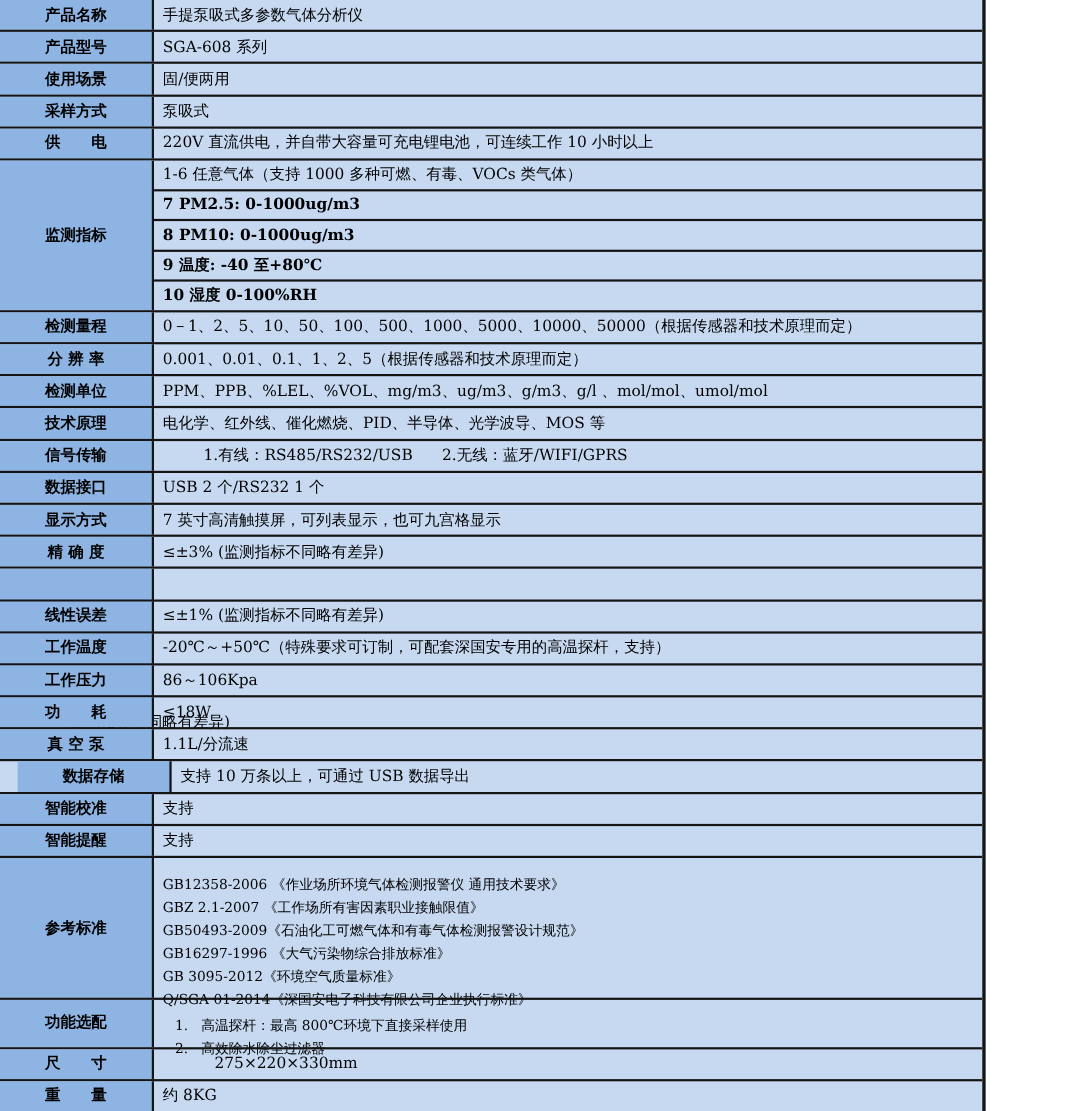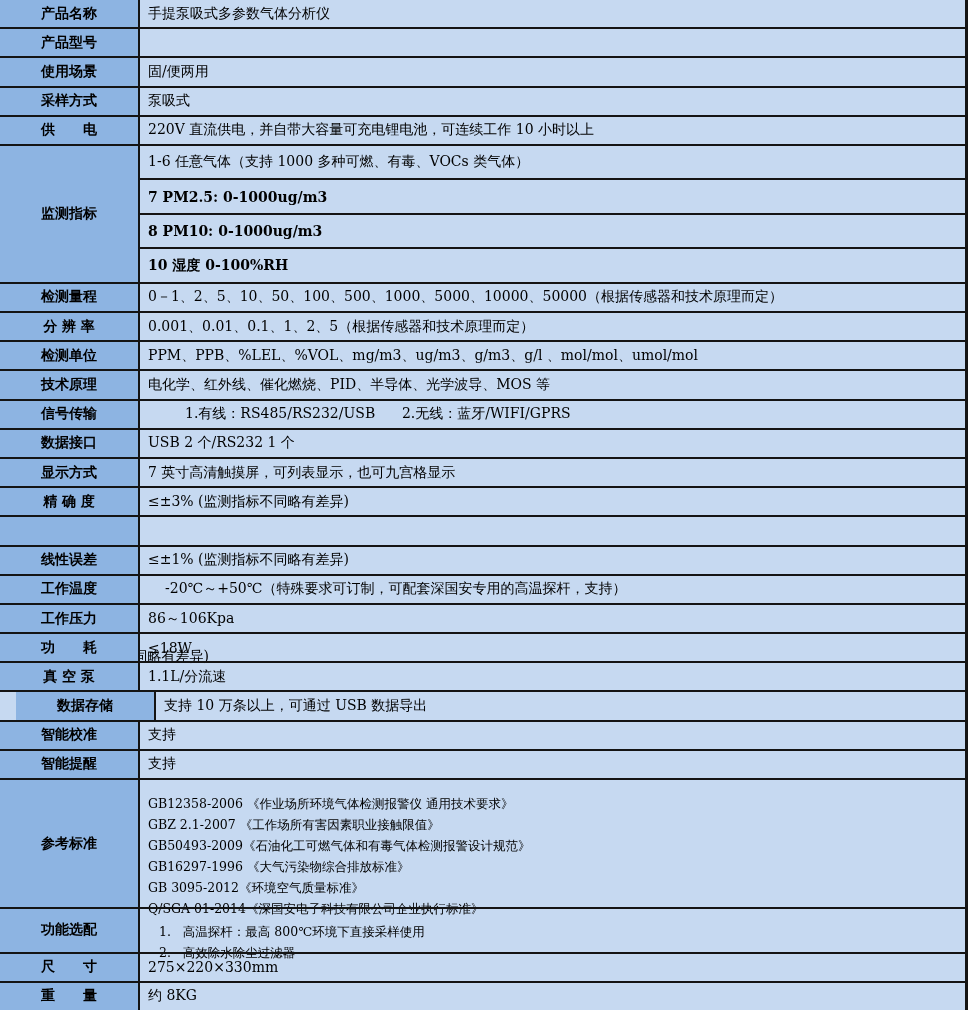--- a/index.html
+++ b/index.html
@@ -2,21 +2,21 @@
 <html style="--label-bg: #8DB4E2; --value-bg: #C6D9F1; --border-color: #141414;"><head>
 <meta charset="utf-8">
 <style>
   html, body {
     margin: 0;
     padding: 0;
     background: #ffffff;
     font-family: "DejaVu Sans", "Liberation Sans", sans-serif;
   }
   #spec-table {
-    width: 968px;
+    width: 896px;
     height: 1010px;
     box-sizing: border-box;
     display: flex;
     flex-direction: column;
     background: var(--value-bg, #C6D9F1);
     border-right: 3px solid var(--border-color, #141414);
     overflow: hidden;
   }
   .row {
     display: flex;
@@ -83,20 +83,23 @@
 
 <div id="spec-table">
     <div class="row" style="flex-grow: 1;">
       <div class="label-cell">产品名称</div>
       <div class="value-area">
         <div class="value-cell">手提泵吸式多参数气体分析仪</div>
       </div>
     </div>
     <div class="row" style="flex-grow: 1;">
       <div class="label-cell">产品型号</div>
+      <div class="value-area">
+        <div class="value-cell">SGA-608 系列</div>
+      </div>
     </div>
     <div class="row" style="flex-grow: 1;">
       <div class="label-cell">使用场景</div>
       <div class="value-area">
         <div class="value-cell">固/便两用</div>
       </div>
     </div>
     <div class="row" style="flex-grow: 1;">
       <div class="label-cell">采样方式</div>
       <div class="value-area">
@@ -108,20 +111,21 @@
       <div class="value-area">
         <div class="value-cell">220V 直流供电，并自带大容量可充电锂电池，可连续工作 10 小时以上</div>
       </div>
     </div>
     <div class="row" style="flex-grow: 5;">
       <div class="label-cell">监测指标</div>
       <div class="value-area cells">
         <div class="value-cell">1-6 任意气体（支持 1000 多种可燃、有毒、VOCs 类气体）</div>
         <div class="value-cell">7 PM2.5: 0-1000ug/m3</div>
         <div class="value-cell">8 PM10: 0-1000ug/m3</div>
+        <div class="value-cell">9 温度: -40 至+80℃</div>
         <div class="value-cell">10 湿度 0-100%RH</div>
       </div>
     </div>
     <div class="row" style="flex-grow: 1;">
       <div class="label-cell">检测量程</div>
       <div class="value-area">
         <div class="value-cell">0－1、2、5、10、50、100、500、1000、5000、10000、50000（根据传感器和技术原理而定）</div>
       </div>
     </div>
     <div class="row" style="flex-grow: 1;">
@@ -171,21 +175,21 @@
       <div class="value-area">
         <div class="value-cell">≤±1% (监测指标不同略有差异)</div>
       </div>
     </div>
     <div class="row" style="flex-grow: 1;">
       <div class="label-cell">线性误差</div>
       <div class="value-area">
         <div class="value-cell">≤±1% (监测指标不同略有差异)</div>
       </div>
     </div>
-    <div class="row" style="flex-grow: 1; gap: 17px;">
+    <div class="row" style="flex-grow: 1;">
       <div class="label-cell">工作温度</div>
       <div class="value-area">
         <div class="value-cell">-20℃～+50℃（特殊要求可订制，可配套深国安专用的高温探杆，支持）</div>
       </div>
     </div>
     <div class="row" style="flex-grow: 1;">
       <div class="label-cell">工作压力</div>
       <div class="value-area">
         <div class="value-cell">86～106Kpa</div>
       </div>
@@ -231,21 +235,21 @@
         <div class="value-line">Q/SGA 01-2014《深国安电子科技有限公司企业执行标准》</div>
       </div>
     </div>
     <div class="row" style="flex-grow: 1.56; gap: 11px;">
       <div class="label-cell">功能选配</div>
       <div class="value-area lines">
         <div class="value-line">1.   高温探杆：最高 800℃环境下直接采样使用</div>
         <div class="value-line">2.   高效除水除尘过滤器</div>
       </div>
     </div>
-    <div class="row" style="flex-grow: 1;">
+    <div class="row" style="flex-grow: 1; gap: 47px;">
       <div class="label-cell">尺　　寸</div>
       <div class="value-area">
         <div class="value-cell">275×220×330mm</div>
       </div>
     </div>
     <div class="row" style="flex-grow: 1;">
       <div class="label-cell">重　　量</div>
       <div class="value-area">
         <div class="value-cell">约 8KG</div>
       </div>

